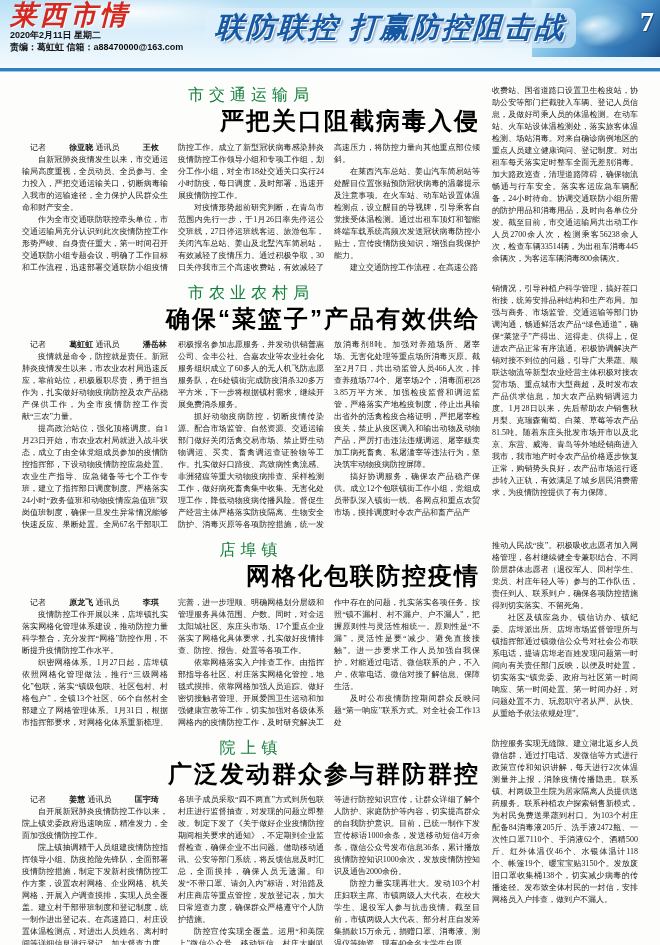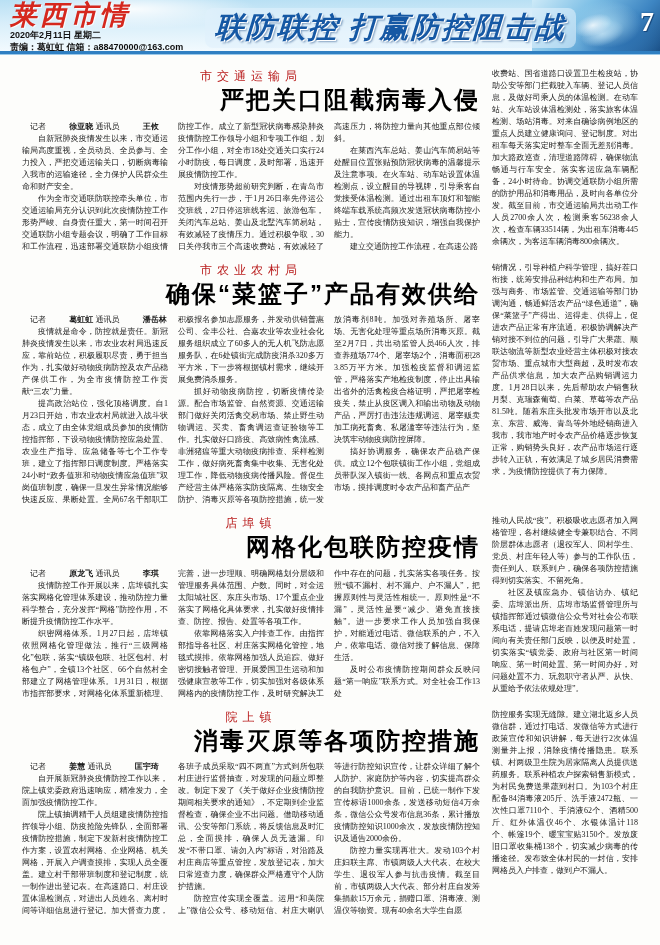--- a/index.html
+++ b/index.html
@@ -2,21 +2,21 @@
 <html><head>
 <meta charset="utf-8">
 <style>
   html,body{margin:0;padding:0;}
   body{
     width:660px;height:945px;overflow:hidden;background:#fdfdfb;
     font-family:"Liberation Serif", serif;color:#1a1a1a;
   }
   
   .masthead-band{
-    position:relative;height:51px;
+    position:relative;height:68px;
     background:linear-gradient(180deg,#b9e0f4 0%,#d8eefa 45%,#f2fafe 100%);
     overflow:hidden;
   }
   .masthead-band::before{
     content:"";position:absolute;left:0;top:0;width:100%;height:100%;
     background:
       radial-gradient(ellipse 180px 28px at 20% 18%, rgba(255,255,255,.9), rgba(255,255,255,0) 70%),
       radial-gradient(ellipse 220px 30px at 60% 70%, rgba(255,255,255,.7), rgba(255,255,255,0) 70%);
   }
   .mast-left{position:absolute;left:10px;top:2px;z-index:3;}
@@ -59,21 +59,21 @@
     text-shadow:0 0 2px #17497e,1px 1px 0 #17497e;
   }
   .header-rule{height:3px;background:#2f7fc2;border-bottom:1px solid #9cc9e8;}
   
   .page-body{padding:4px 22px 0 22px;}
   .article{display:flex;gap:12px;margin-top:7px;}
   .article-main{width:458px;flex:0 0 458px;}
   .article-side{flex:1;padding-top:2px;}
   .kicker{
     text-align:center;font-family:"Liberation Sans", sans-serif;
-    font-size:12px;letter-spacing:5px;color:#b91c1c;margin:2px 0 1px 0;
+    font-size:16px;letter-spacing:5px;color:#15803d;margin:2px 0 1px 0;
   }
   .headline{
     text-align:right;font-family:"Liberation Sans", sans-serif;font-weight:900;
     font-size:24px;letter-spacing:2px;color:#000;margin:0 0 7px 0;line-height:1.15;
   }
   .article-body{column-count:3;column-gap:10px;}
   .para{
     margin:0;font-size:8px;line-height:12px;text-align:justify;text-indent:2em;
     word-break:break-all;
   }
@@ -151,21 +151,21 @@
     </div>
     <div class="article-side">
         <p class="para">推动人民战“疫”。积极吸收志愿者加入网格管理，各村继续健全专兼职结合、不同阶层群体志愿者（退役军人、回村学生、党员、村庄年轻人等）参与的工作队伍，责任到人、联系到户，确保各项防控措施得到切实落实、不留死角。</p>
         <p class="para">社区及镇应急办、镇信访办、镇纪委、店埠派出所、店埠市场监督管理所与镇指挥部通过镇微信公众号对社会公布联系电话，提请店埠老百姓发现问题第一时间向有关责任部门反映，以便及时处置，切实落实“镇党委、政府与社区第一时间响应、第一时间处置、第一时间办好，对问题处置不力、玩忽职守者从严、从快、从重给予依法依规处理”。</p>
       </div>
   </section>
 
   <section class="article">
     <div class="article-main">
       <div class="kicker">院上镇</div>
-      <h2 class="headline">消毒灭原等各项防控措施</h2>
+      <h2 class="headline">广泛发动群众参与群防群控</h2>
       <div class="article-body">
         <p class="byline"><span>记者</span>&nbsp;<b>姜慧</b>&nbsp;<span>通讯员</span>&nbsp;<b>匡宇琦</b></p>
       <p class="para">自开展新冠肺炎疫情防控工作以来，院上镇党委政府迅速响应，精准发力，全面加强疫情防控工作。</p>
           <p class="para">院上镇抽调精干人员组建疫情防控指挥领导小组、防疫抢险先锋队，全面部署疫情防控措施，制定下发新村疫情防控工作方案，设置农村网格、企业网格、机关网格，开展入户调查摸排，实现人员全覆盖。建立村干部带班制度和登记制度，统一制作进出登记表。在高速路口、村庄设置体温检测点，对进出人员姓名、离村时间等详细信息进行登记。加大督查力度，各班子成员采取“四不两直”方式到所包联村庄进行监督抽查，对发现的问题立即整改。制定下发了《关于做好企业疫情防控期间相关要求的通知》，不定期到企业监督检查，确保企业不出问题。借助移动通讯、公安等部门系统，将反馈信息及时汇总，全面摸排，确保人员无遗漏。印发“不带口罩、请勿入内”标语，对沿路及村庄商店等重点管控，发放登记表，加大日常巡查力度，确保群众严格遵守个人防护措施。</p>
           <p class="para">防控宣传实现全覆盖。运用“和美院上”微信公众号、移动短信、村庄大喇叭等进行防控知识宣传，让群众详细了解个人防护、家庭防护等内容，切实提高群众的自我防护意识。目前，已统一制作下发宣传标语1000余条，发送移动短信4万余条，微信公众号发布信息36条，累计播放疫情防控知识1000余次，发放疫情防控知识及通告2000余份。</p>
           <p class="para">防控力量实现再壮大。发动103个村庄妇联主席、市镇两级人大代表、在校大学生、退役军人参与抗击疫情。截至目前，市镇两级人大代表、部分村庄自发筹集捐款15万余元，捐赠口罩、消毒液、测温仪等物资。现有40余名大学生自愿</p>
         </div>
     </div>
     <div class="article-side">
         <p class="para">防控服务实现无缝隙。建立湖北返乡人员微信群，通过打电话、发微信等方式进行政策宣传和知识讲解，每天进行2次体温测量并上报，消除疫情传播隐患。联系镇、村两级卫生院为居家隔离人员提供送药服务。联系种植农户探索销售新模式，为村民免费送果蔬到村口。为103个村庄配备84消毒液205斤、洗手液2472瓶、一次性口罩7110个、手消液62个、酒精500斤、红外体温仪46个、水银体温计118个、帐篷19个、暖宝宝贴3150个。发放废旧口罩收集桶138个，切实减少病毒的传播途径。发布致全体村民的一封信，安排网格员入户排查，做到户不漏人。</p>

